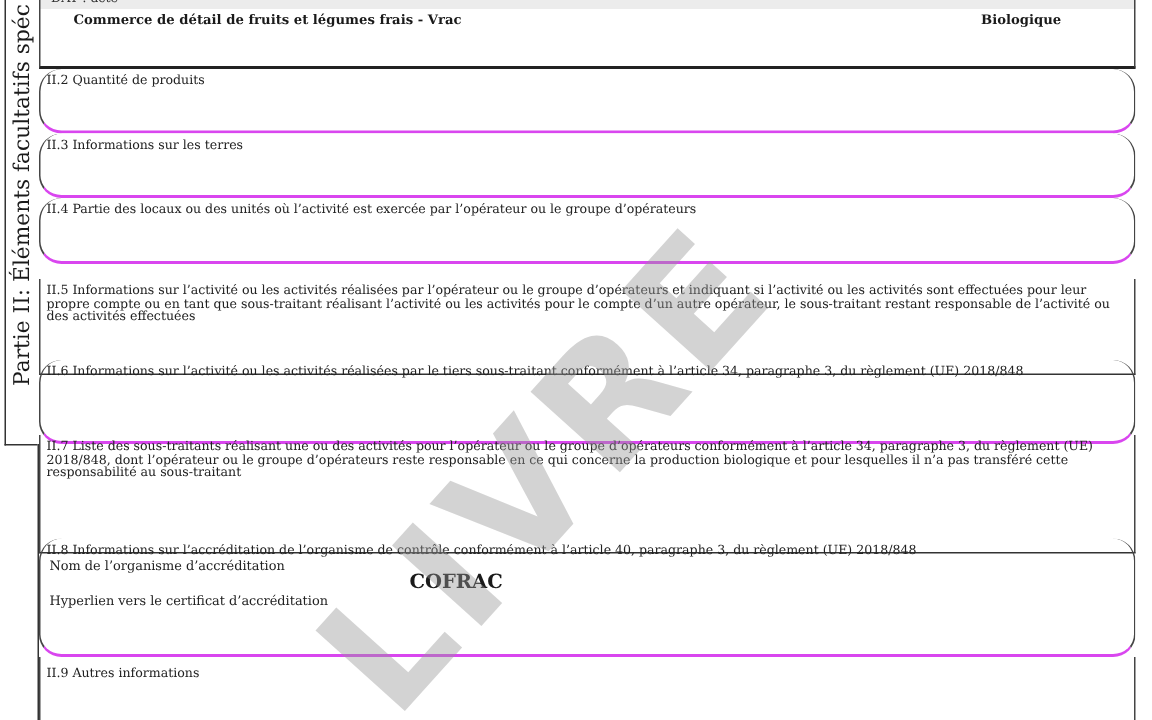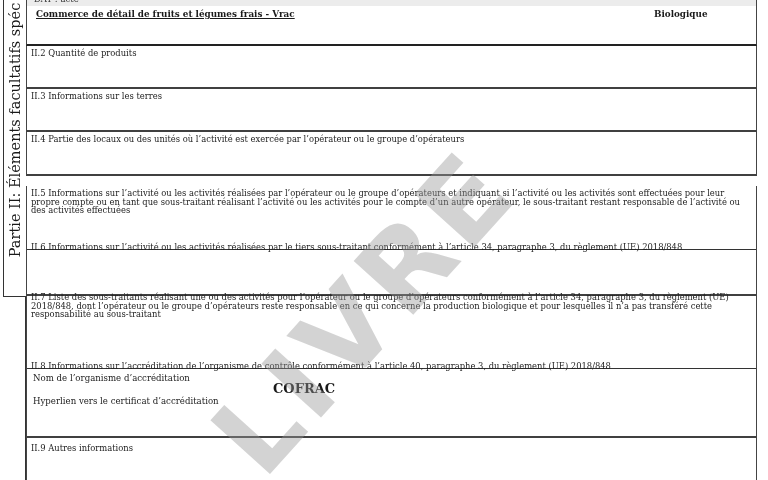--- a/index.html
+++ b/index.html
@@ -61,21 +61,22 @@
     }
     .section {
       position: absolute;
       left: 0;
       width: 731px;
       border-left: 1px solid #444;
       border-right: 1px solid #444;
       box-sizing: border-box;
     }
     .section.bottom-thick {
-      border-bottom: 2px solid #404040;
+      border-bottom: 2px solid #d946ef;
+      border-radius: 15px;
     }
     .section.bottom-thin {
       border-bottom: 1px solid #333;
       margin-top: 10px;
     }
     .section-title {
       position: absolute;
       left: 4px;
       top: 3px;
       right: 6px;
@@ -108,26 +109,25 @@
       top: 6px;
       width: 731px;
       height: 40px;
       border-left: 1px solid #444;
       border-right: 1px solid #444;
       border-bottom: 2px solid #222;
       box-sizing: border-box;
     }
     .activity-name {
       position: absolute;
-      left: 9px;
+      left: 22px;
       top: 3px;
       font-size: 8.8px;
       font-weight: bold;
       color: #1a1a1a;
-      text-decoration: underline;
     }
     .activity-type {
       position: absolute;
       left: 627px;
       top: 3px;
       font-size: 8.8px;
       font-weight: bold;
       color: #1a1a1a;
     }
     .kv {

